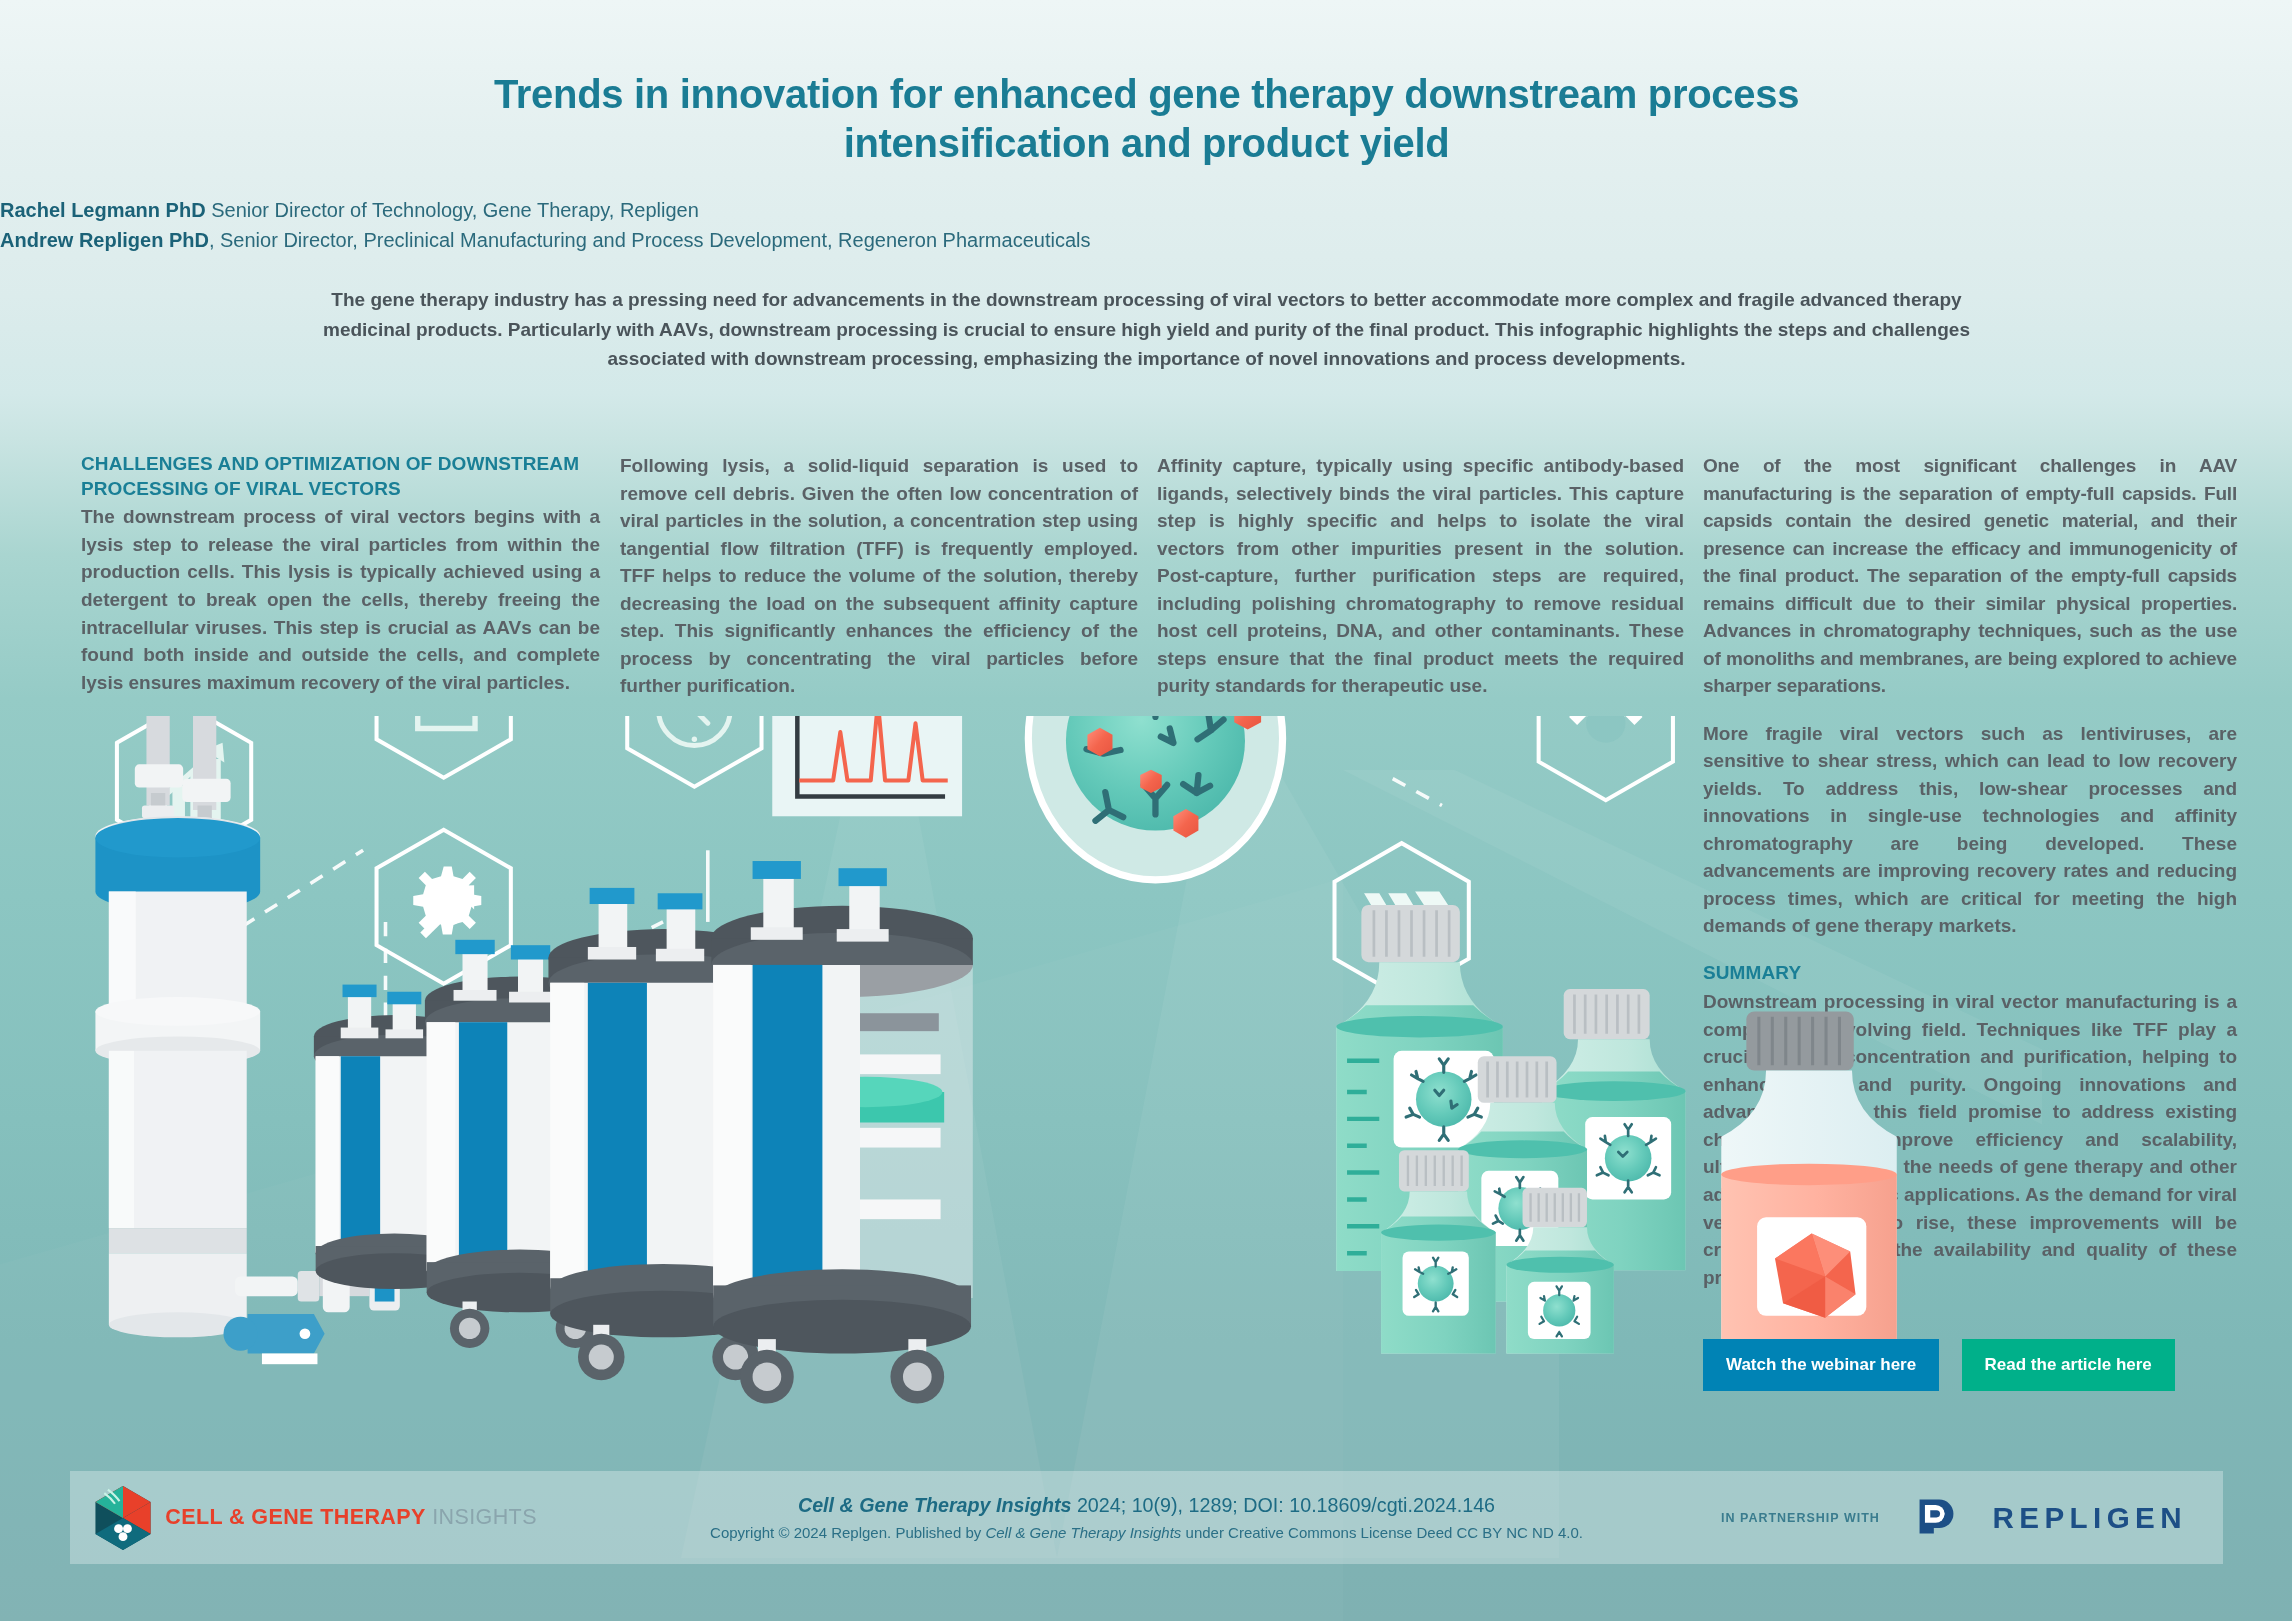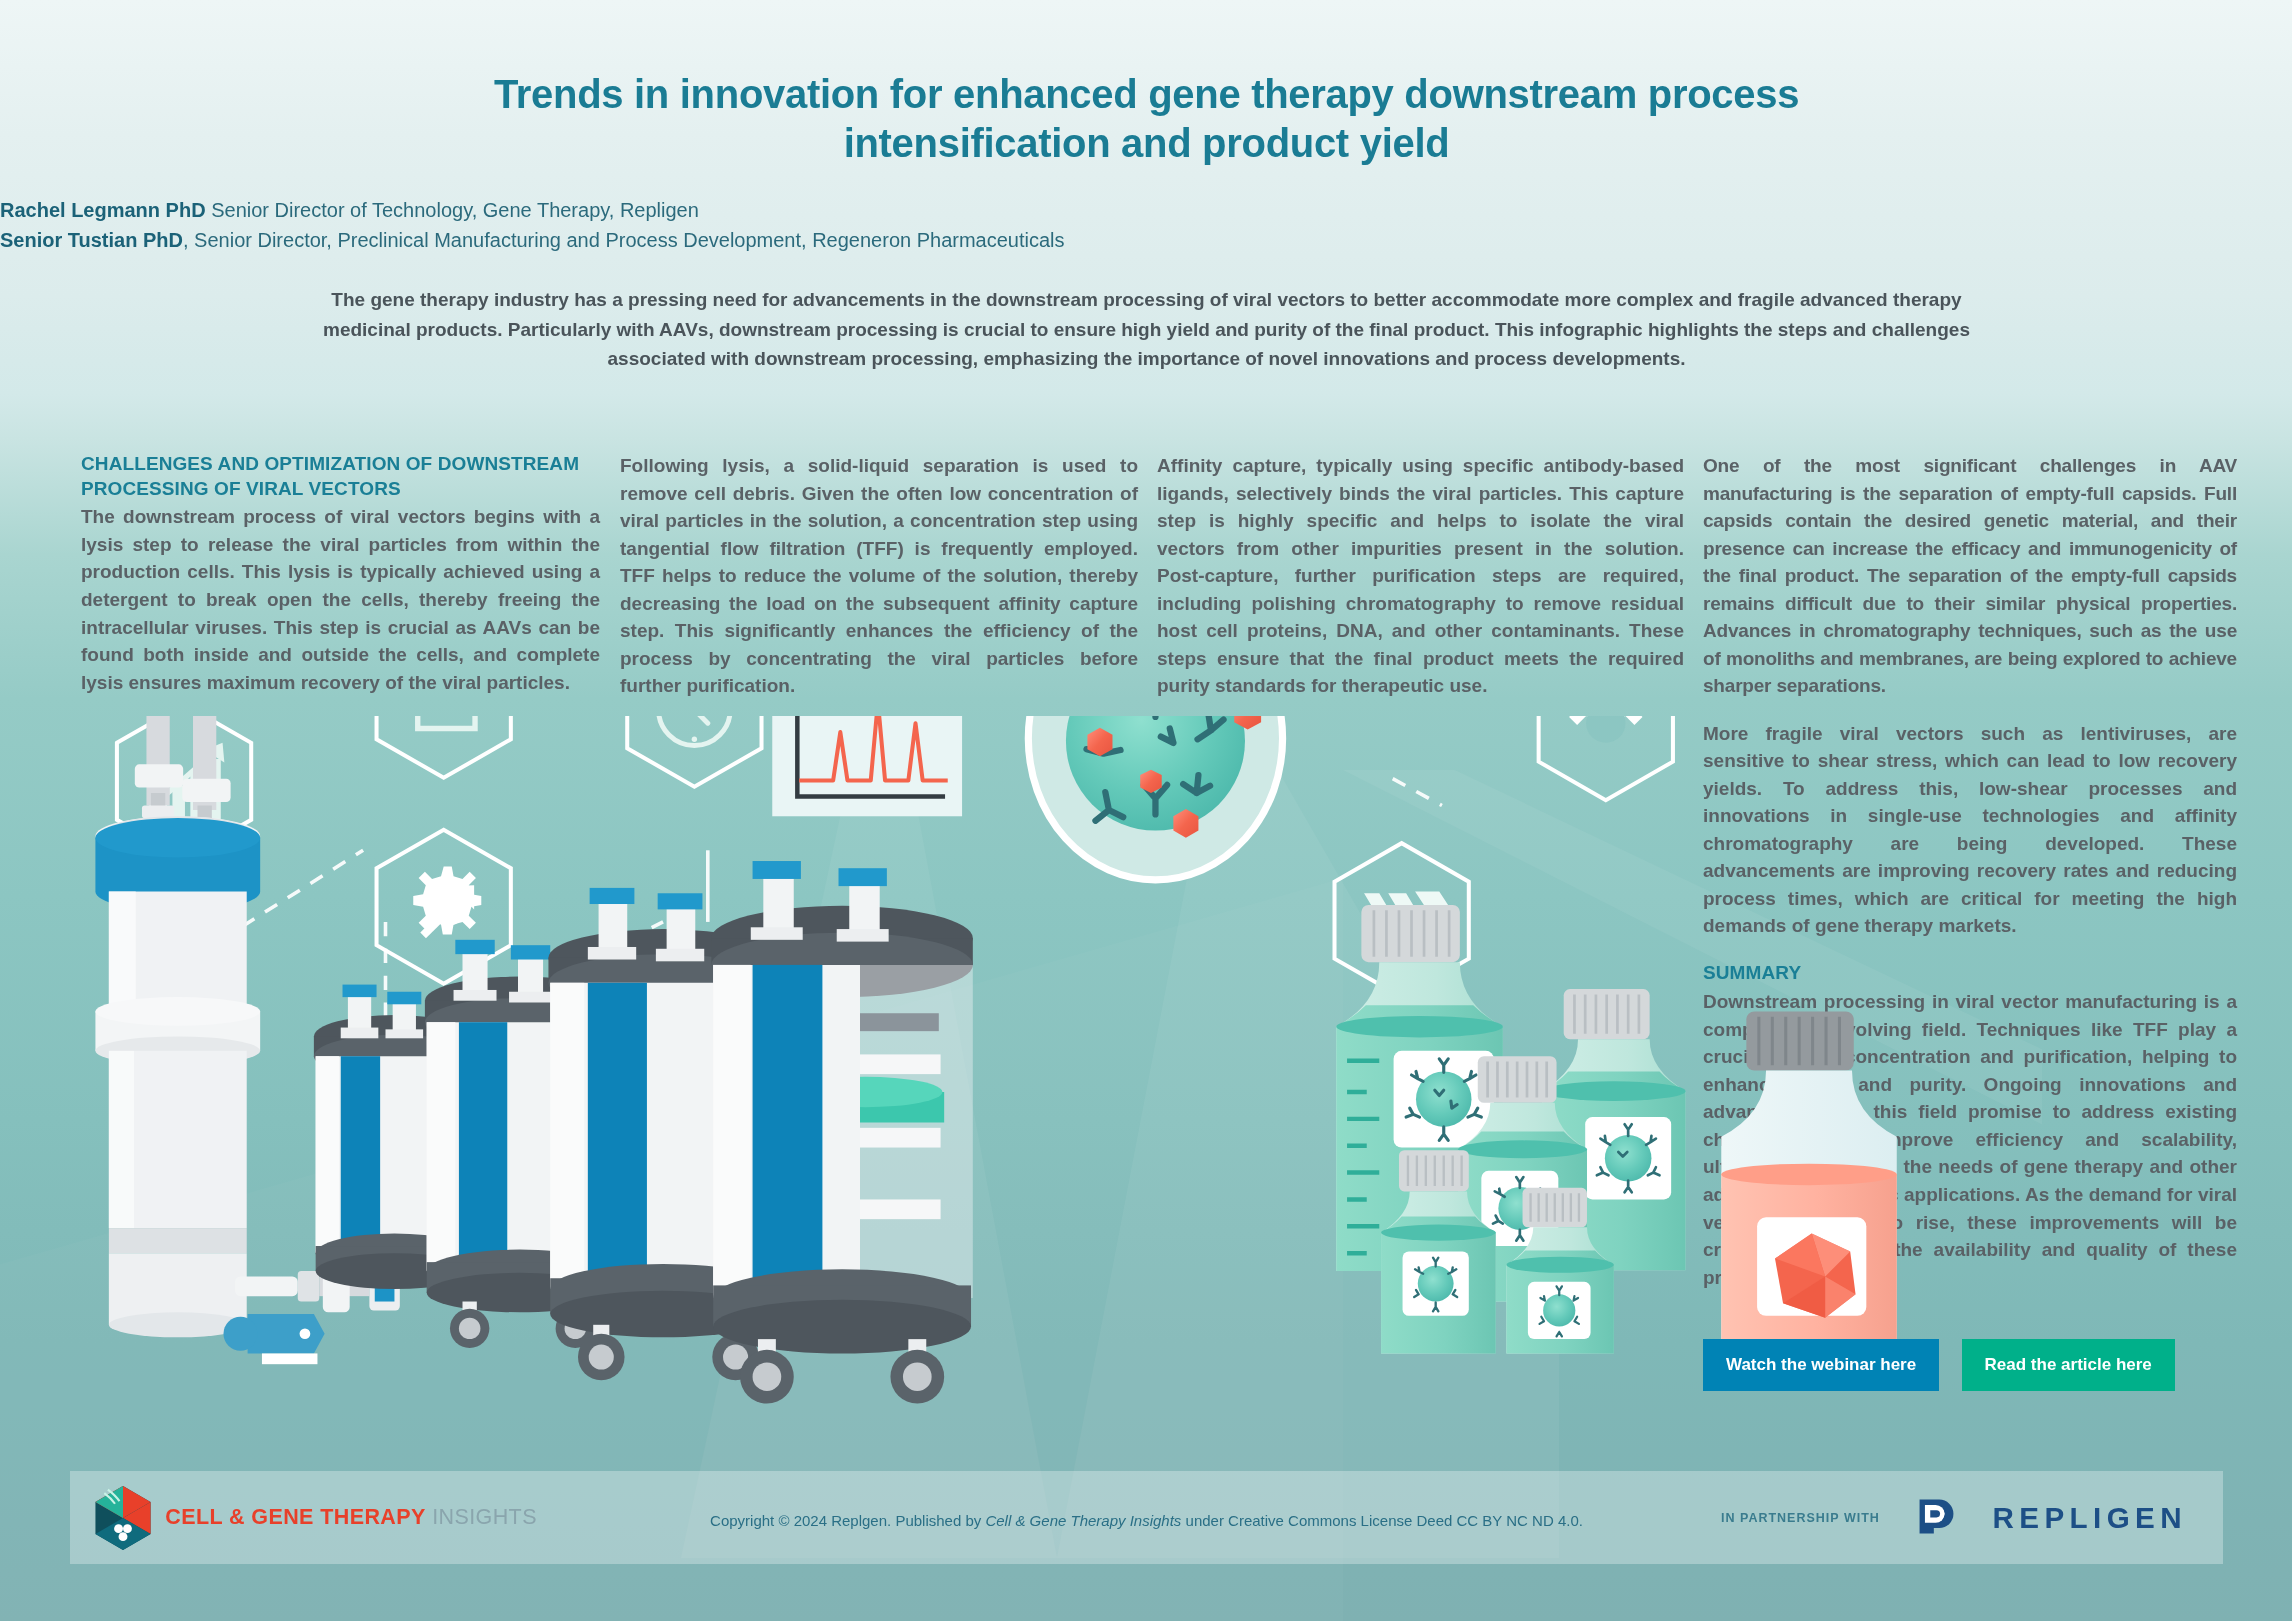--- a/index.html
+++ b/index.html
@@ -135,21 +135,21 @@
   <div class="ray" style="left:1343px;top:770px;width:699px;height:537px;clip-path:polygon(0 0,16% 0,100% 52%,100% 66%);"></div>
   <div class="ray" style="left:0px;top:878px;width:1343px;height:743px;clip-path:polygon(0 52%,100% 0,100% 100%,0 100%);opacity:0.5;"></div>
 
   <div class="header">
     <div class="title">Trends in innovation for enhanced gene therapy downstream process intensification and product yield</div>
     <div class="authors">
       <div class="author-line">
         <span class="nm">Rachel Legmann PhD</span><span> Senior Director of Technology, Gene Therapy, Repligen</span>
       </div>
       <div class="author-line">
-        <span class="nm">Senior Tustian PhD</span><span>, Senior Director, Preclinical Manufacturing and Process Development, Regeneron Pharmaceuticals</span>
+        <span class="nm">Andrew Repligen PhD</span><span>, Senior Director, Preclinical Manufacturing and Process Development, Regeneron Pharmaceuticals</span>
       </div>
     </div>
     <div class="intro">The gene therapy industry has a pressing need for advancements in the downstream processing of viral vectors to better accommodate more complex and fragile advanced therapy medicinal products. Particularly with AAVs, downstream processing is crucial to ensure high yield and purity of the final product. This infographic highlights the steps and challenges associated with downstream processing, emphasizing the importance of novel innovations and process developments.</div>
   </div>
 
   <div class="cols">
     <div class="col col1">
       <div class="sechead">CHALLENGES AND OPTIMIZATION OF DOWNSTREAM PROCESSING OF VIRAL VECTORS</div>
       <div class="body-txt">The downstream process of viral vectors begins with a lysis step to release the viral particles from within the production cells. This lysis is typically achieved using a detergent to break open the cells, thereby freeing the intracellular viruses. This step is crucial as AAVs can be found both inside and outside the cells, and complete lysis ensures maximum recovery of the viral particles.</div>
     </div>
@@ -623,20 +623,23 @@
           <circle cx="36" cy="48" r="5" fill="#ffffff"></circle>
           <circle cx="31" cy="57" r="5" fill="#ffffff"></circle>
         </svg>
       </div>
       <div class="cgti-name">
         <span class="a">CELL &amp; GENE THERAPY</span>
         <span class="b">INSIGHTS</span>
       </div>
     </div>
     <div class="f-cite">
+      <div class="cite1">
+        <span class="it">Cell &amp; Gene Therapy Insights</span><span> 2024; 10(9), 1289; DOI: 10.18609/cgti.2024.146</span>
+      </div>
       <div class="cite2">
         <span>Copyright © 2024 Replgen. Published by </span><span class="it">Cell &amp; Gene Therapy Insights</span><span> under Creative Commons License Deed CC BY NC ND 4.0.</span>
       </div>
     </div>
     <div class="f-part">
       <span class="partner-label">IN PARTNERSHIP WITH</span>
       <span>
         <svg width="41" height="41" viewBox="0 0 46 46">
           <path d="M4 4 h22 a16 16 0 0 1 0 32 h-6 v6 h-16 z" fill="#1d4f86"></path>
           <circle cx="24" cy="20" r="8" fill="#ffffff"></circle>

